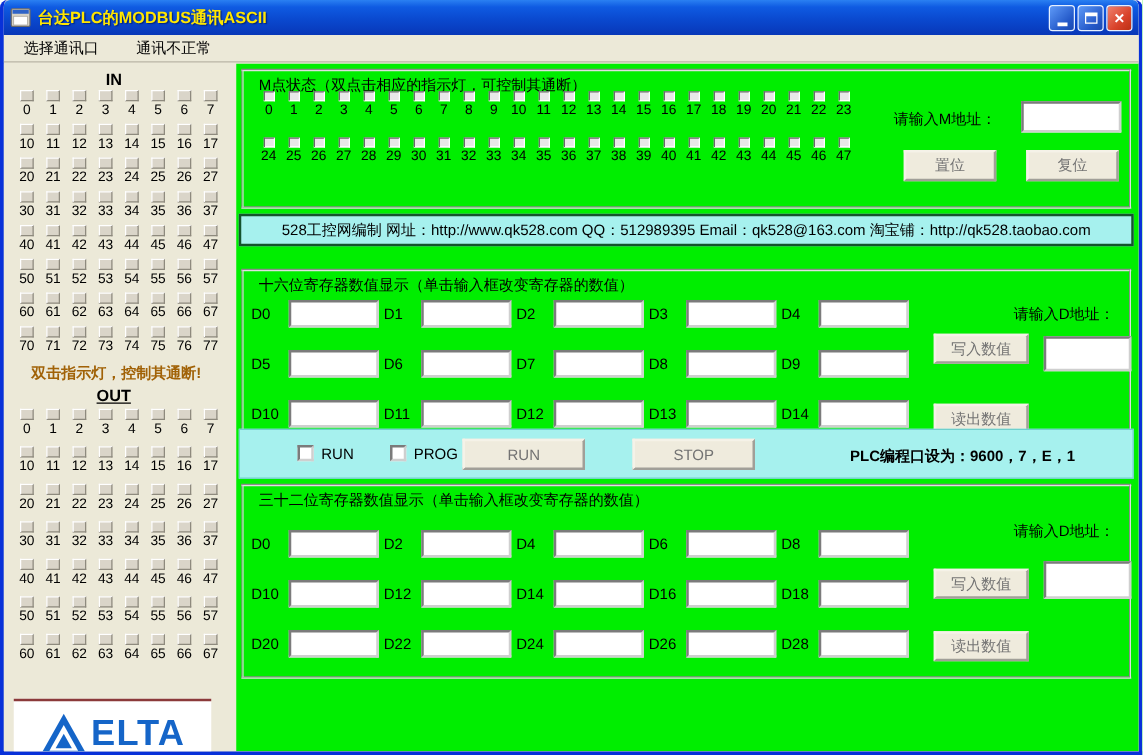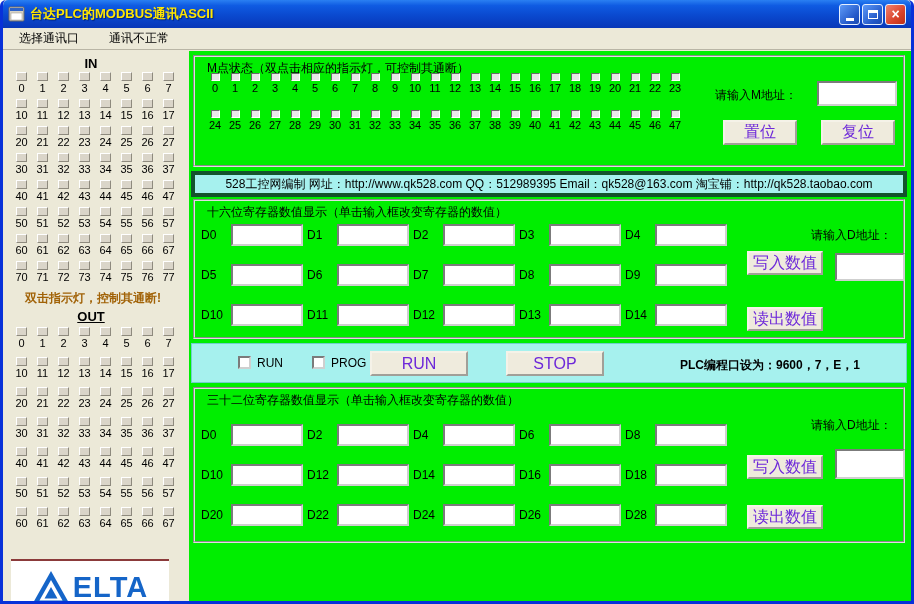--- a/index.html
+++ b/index.html
@@ -36,36 +36,36 @@
   .ind-sq{width:11px;height:9px;background:#DAD5C9;border:1px solid;border-color:#FFFFFF #8E8A7E #8E8A7E #FFFFFF;}
   .ind-num{font-size:11px;line-height:13px;margin-top:1px;color:#000;}
   .hint-text{position:absolute;top:239px;left:0;width:180px;text-align:center;color:#a16207;font-weight:bold;font-size:12px;}
   .logo-box{position:absolute;left:8px;top:493px;width:158px;height:54px;background:#FFFFFF;
     border-top:2px solid #8B3A3A;display:flex;align-items:center;justify-content:center;gap:3px;margin-top:15px;}
   .delta-text{font-size:29px;font-weight:bold;color:#1565C8;letter-spacing:1px;}
   
   .frame{position:absolute;border:2px groove #DFDFDF;}
   .frame-title{position:absolute;top:-9px;left:8px;background:#00EE00;padding:0 4px;font-size:12px;color:#000;white-space:nowrap;margin-top:12px;}
   #m-frame{left:4px;top:4px;width:712px;height:112px;}
-  #reg16-frame{left:4px;top:148px;width:712px;height:140px;}
+  #reg16-frame{left:4px;top:164px;width:712px;height:140px;}
   #reg32-frame{left:4px;top:336px;width:712px;height:156px;}
   
   #m-grid{position:absolute;left:10px;top:16px;}
   .m-row{display:flex;height:37px;}
   .m-cell{width:20px;display:flex;flex-direction:column;align-items:center;}
   .m-cell .ind-sq{width:9px;height:8px;background:#E8E8E8;border-color:#6A6A6A #FFFFFF #FFFFFF #6A6A6A;}
   .field-label{position:absolute;font-size:12px;color:#000;white-space:nowrap;}
   .text-input{position:absolute;background:#FFFFFF;border:2px inset #CFCFCF;font-size:12px;padding:0 3px;}
-  .btn{position:absolute;background:#EFEBDD;border:2px outset #F5F2E8;font-size:16px;color:#6d28d9;cursor:pointer;}
+  .btn{position:absolute;background:#EFEBDD;border:2px outset #F5F2E8;font-size:12px;color:#737373;cursor:pointer;}
   #m-addr-label{left:520px;top:30px;}
   #m-addr-input{left:622px;top:24px;width:80px;height:25px;}
   #m-set-btn{left:528px;top:63px;width:74px;height:25px;}
   #m-reset-btn{left:626px;top:63px;width:74px;height:25px;}
   
-  .banner{position:absolute;left:2px;top:120px;width:716px;height:26px;background:#A6F1EE;border:4px solid #14532d;
+  .banner{position:absolute;left:2px;top:120px;width:716px;height:26px;background:#A6F1EE;border:2px solid #14532d;
     display:flex;align-items:center;justify-content:center;font-size:12px;color:#000;white-space:nowrap;}
   
   .reg-rows{position:absolute;left:6px;}
   #reg16-rows{top:22px;} #reg32-rows{top:34px;}
   .reg-row{display:flex;margin-bottom:16px;height:24px;align-items:center;}
   .reg-group{width:106px;display:flex;align-items:center;}
   .reg-label{width:30px;font-size:12px;color:#000;}
   .reg-input{width:72px;height:22px;background:#fff;border:2px inset #CFCFCF;font-size:12px;padding:0 2px;}
   #d16-addr-label{left:616px;top:26px;} 
   #d16-write-btn{left:552px;top:50px;width:76px;height:24px;}

